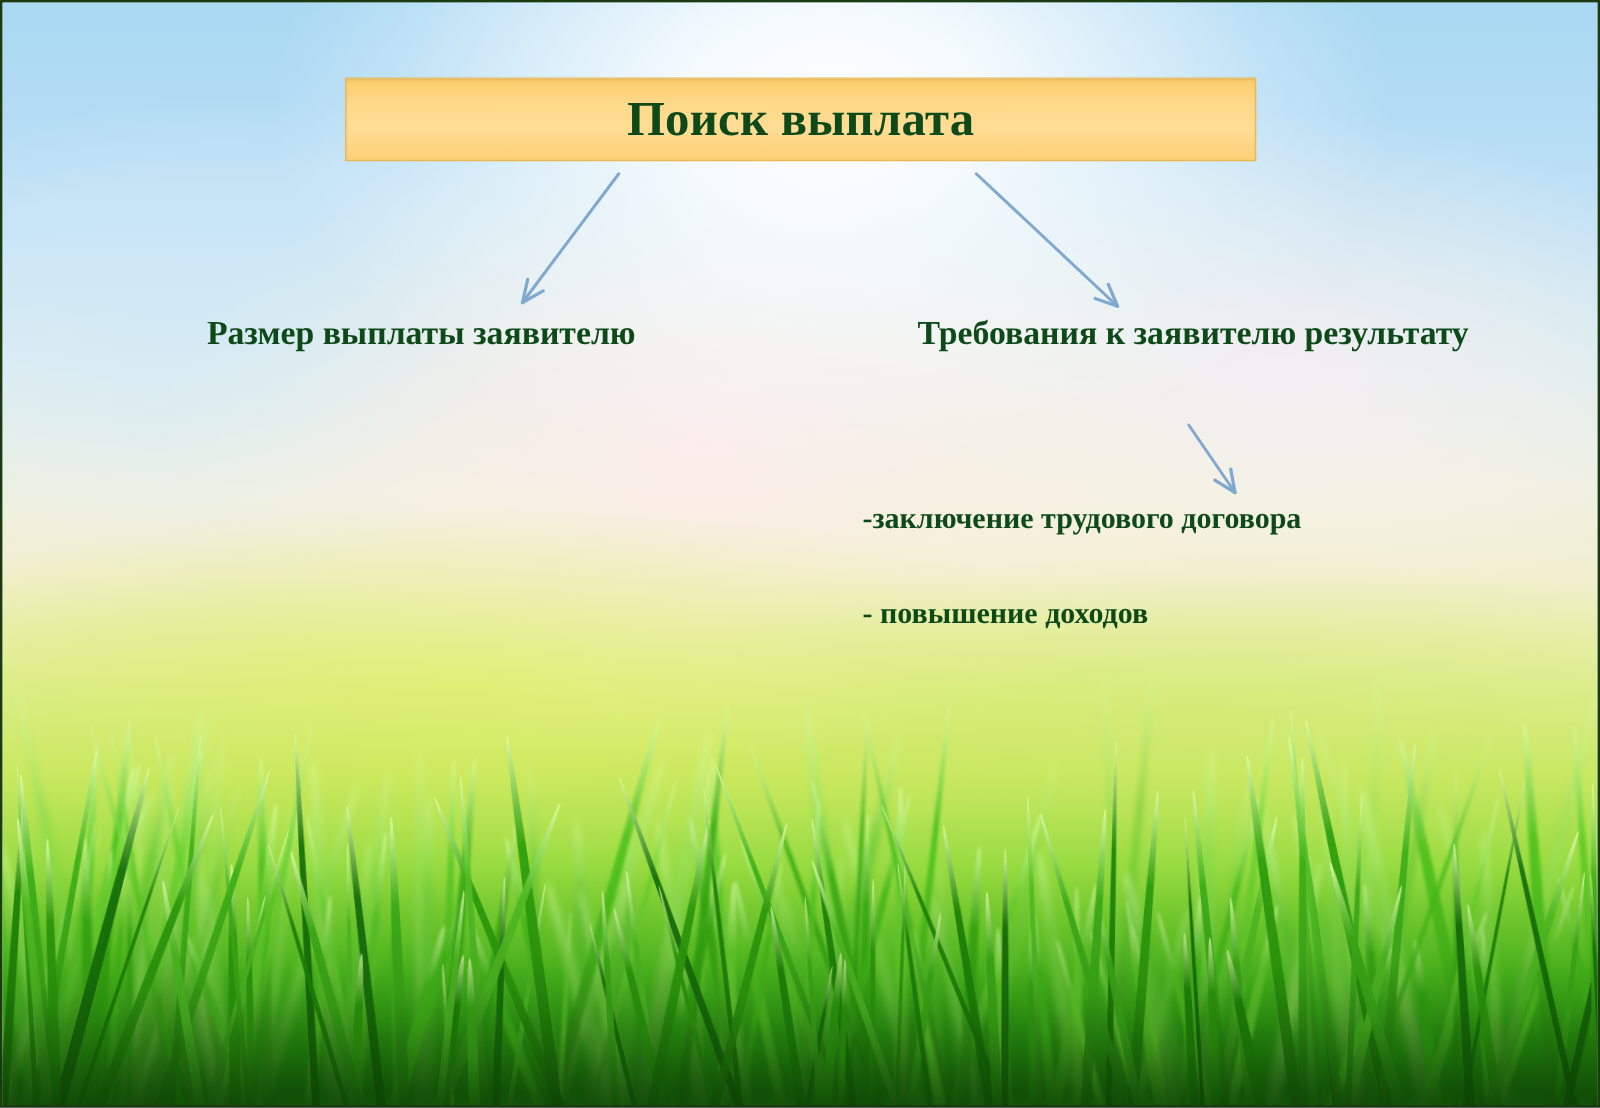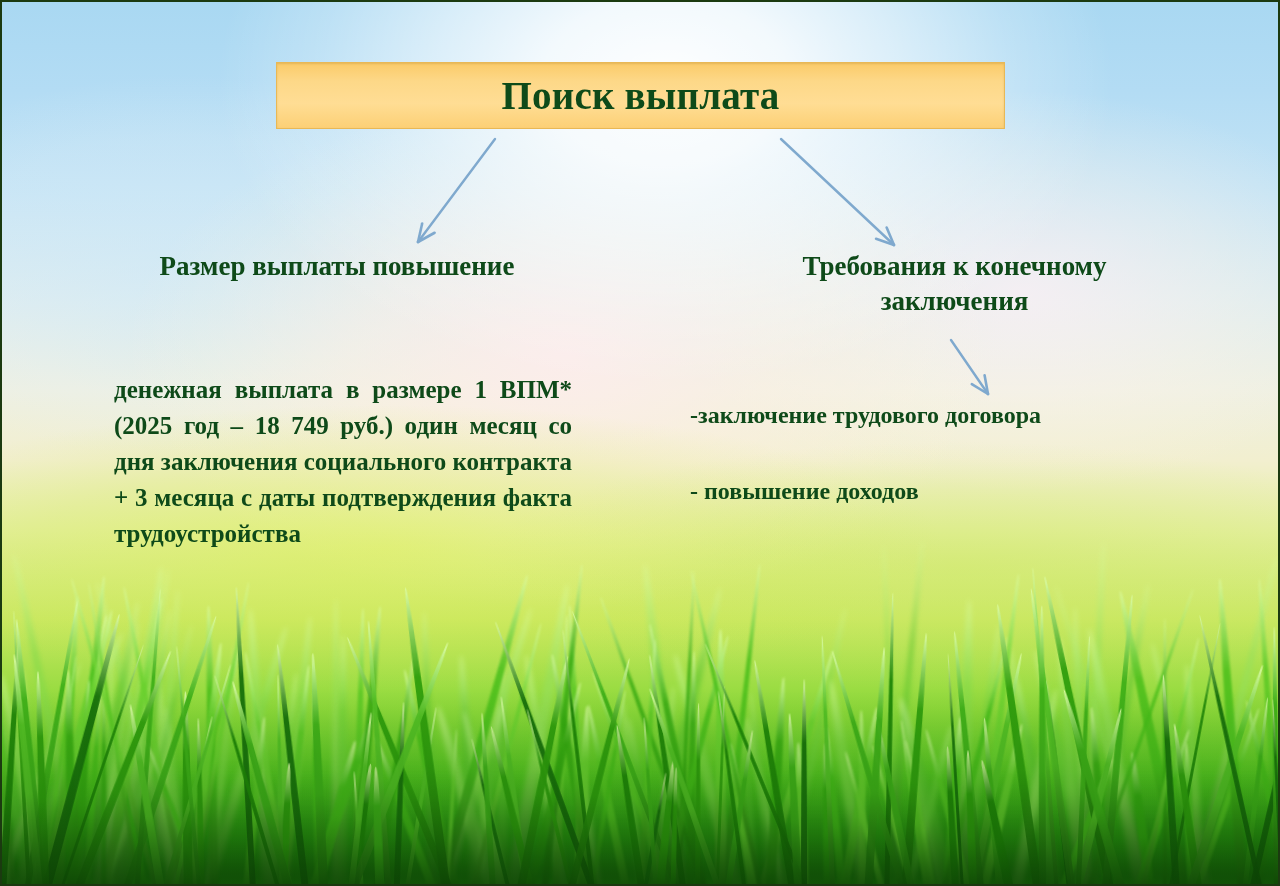--- a/index.html
+++ b/index.html
@@ -473,24 +473,23 @@
         <line x1="949" y1="338" x2="986" y2="392" stroke="#7FA9CE" stroke-width="2.4" stroke-linecap="round"></line>
         <line x1="986" y1="392" x2="982.5850961996052" y2="373.3094025768557" stroke="#7FA9CE" stroke-width="2.6" stroke-linecap="round"></line>
         <line x1="986" y1="392" x2="969.8028538801227" y2="382.06760564761214" stroke="#7FA9CE" stroke-width="2.6" stroke-linecap="round"></line>
       </g>
     </svg>
 
   <div class="title-box">
     <div class="title-text">Поиск выплата</div>
   </div>
 
-  <div class="col-heading" id="heading-left">Размер выплаты повышение</div>
-
-  <div class="body-para">денежная выплата в размере 1 ВПМ* (2025 год – 18 749 руб.) один месяц со дня заключения социального контракта + 3 месяца с даты подтверждения факта трудоустройства</div>
-
-  <div class="col-heading" id="heading-right">Требования к конечному заключения</div>
+  <div class="col-heading" id="heading-left">Размер выплаты заявителю</div>
+
+
+  <div class="col-heading" id="heading-right">Требования к заявителю результату</div>
 
   <div class="bullet" id="bullet-1">-заключение трудового договора</div>
 
   <div class="bullet" id="bullet-2">- повышение доходов</div>
 
 
 </div>
 
 </body></html>

